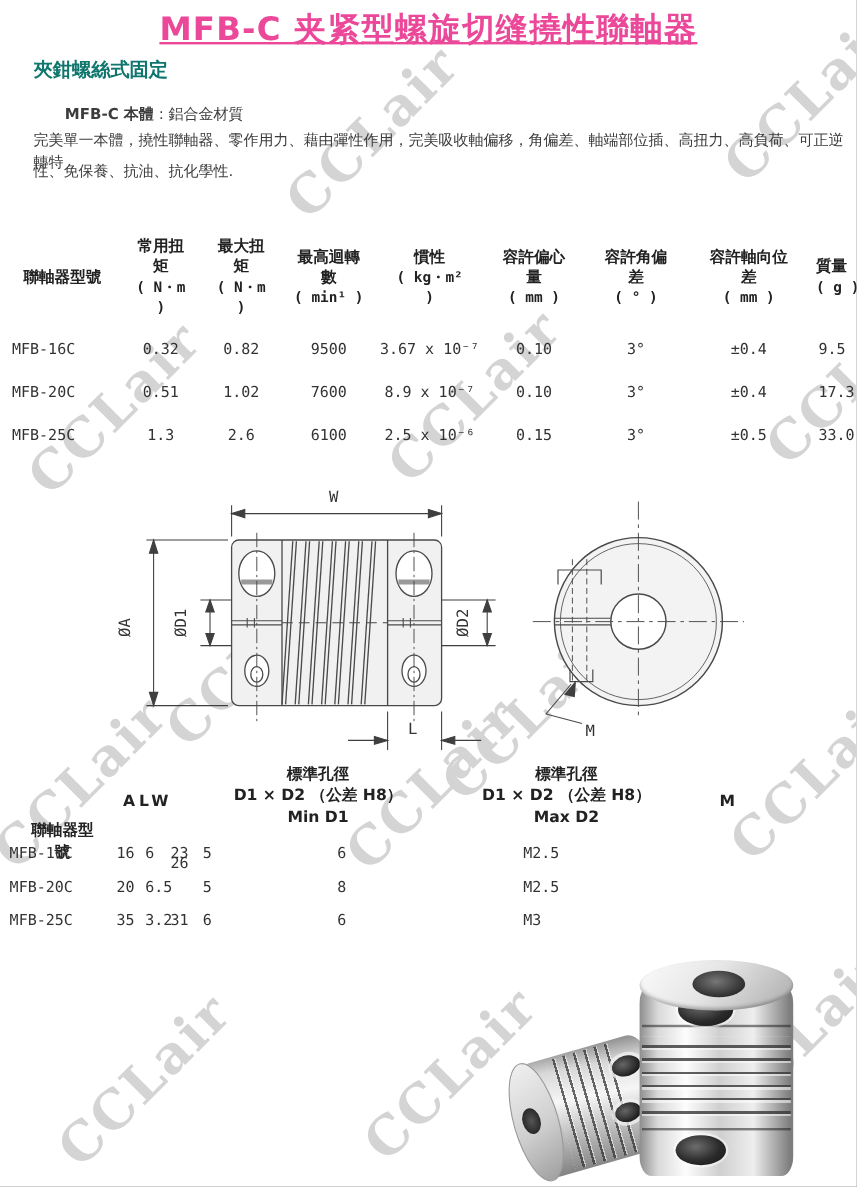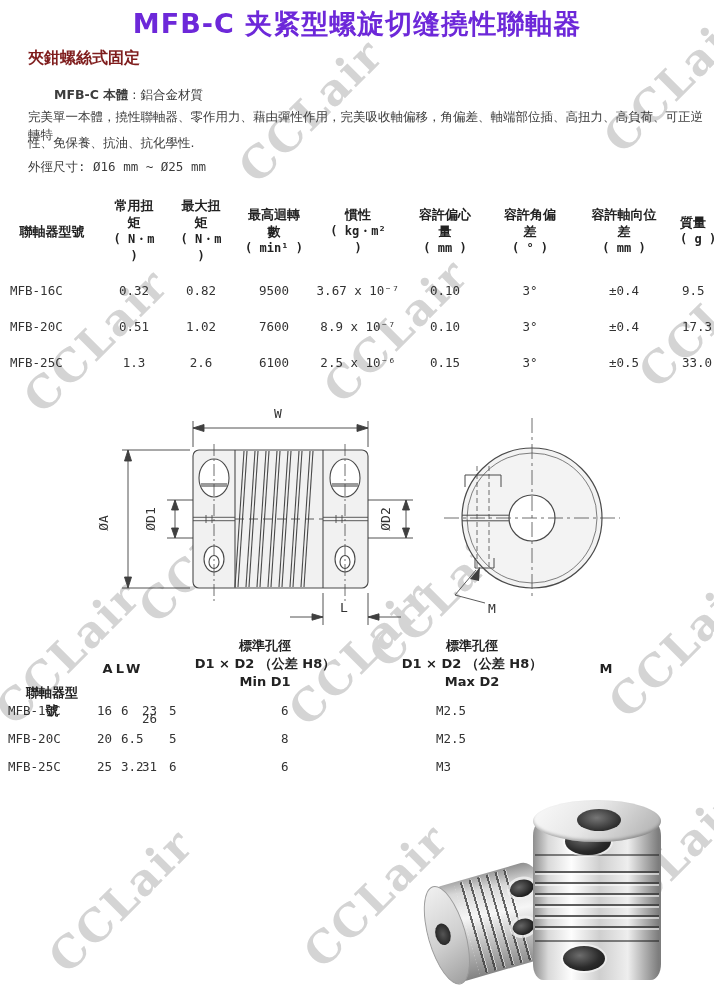--- a/index.html
+++ b/index.html
@@ -6,22 +6,22 @@
   .page{position:relative;width:714px;height:989px;background:#ffffff;overflow:hidden;
         font-family:"DejaVu Sans",sans-serif;color:#3c3c3c;}
   
   .wm-layer{position:absolute;inset:0;z-index:0;}
   .wm{position:absolute;display:inline-block;transform:rotate(-45deg);
       font-family:"DejaVu Serif",serif;font-weight:700;font-size:44px;
       color:#d4d4d4;letter-spacing:2px;white-space:nowrap;}
   .content{position:absolute;inset:0;z-index:1;}
   
   .title{position:absolute;top:6px;left:0;width:714px;margin:0;text-align:center;
-         font-size:27px;font-weight:bold;color:#6d28d9;letter-spacing:1px;}
-  .subhead{position:absolute;top:48px;left:28px;margin:0;font-size:16px;font-weight:bold;color:#7f1d1d;}
+         font-size:27px;font-weight:bold;color:#ec4899;letter-spacing:1px;text-decoration:underline;}
+  .subhead{position:absolute;top:48px;left:28px;margin:0;font-size:16px;font-weight:bold;color:#0f766e;}
   .pline{position:absolute;left:28px;margin:0;font-size:12.5px;line-height:18px;color:#3c3c3c;}
   .material{top:86px;margin-left:26px;}
   .desc1{top:108px;width:676px;}
   .desc2{top:134px;}
   .sizeline{top:158px;font-family:"DejaVu Sans Mono","DejaVu Sans",sans-serif;}
   .b{font-weight:bold;}
   
   .spec{position:absolute;left:4px;top:190px;width:756px;border-collapse:collapse;table-layout:fixed;}
   .spec th{vertical-align:middle;text-align:center;font-size:13px;font-weight:bold;color:#222;
            padding:2px 0;line-height:17px;}
@@ -95,21 +95,20 @@
   </div>
 
   <div class="content">
 
     <h1 class="title">MFB-C 夹紧型螺旋切缝撓性聯軸器</h1>
     <h2 class="subhead">夾鉗螺絲式固定</h2>
 
     <p class="pline material"><span class="b">MFB-C 本體</span><span> : 鋁合金材質</span></p>
     <p class="pline desc1">完美單一本體，撓性聯軸器、零作用力、藉由彈性作用，完美吸收軸偏移，角偏差、軸端部位插、高扭力、高負荷、可正逆轉特</p>
     <p class="pline desc2">性、免保養、抗油、抗化學性.</p>
-    <p class="pline sizeline">外徑尺寸: Ø16 mm ~ Ø25 mm</p>
 
     <table class="spec">
       <colgroup>
         <col style="width:96px">
           <col style="width:68px">
           <col style="width:66px">
         <col style="width:80px">
           <col style="width:88px">
           <col style="width:86px">
         <col style="width:84px">
@@ -332,21 +331,21 @@
 
       <div class="dt dtd" style="left:8px;top:731px">MFB-20C</div>
       <div class="dt dtd" style="left:97px;top:731px">20</div>
       <div class="dt dtd" style="left:121px;top:731px">6.5</div>
       <div class="dt dtd" style="left:142px;top:711px">26</div>
       <div class="dt dtd" style="left:169px;top:731px">5</div>
       <div class="dt dtd" style="left:281px;top:731px">8</div>
       <div class="dt dtd" style="left:436px;top:731px">M2.5</div>
 
       <div class="dt dtd" style="left:8px;top:759px">MFB-25C</div>
-      <div class="dt dtd" style="left:97px;top:759px">25</div>
+      <div class="dt dtd" style="left:97px;top:759px">35</div>
       <div class="dt dtd" style="left:121px;top:759px">3.2</div>
       <div class="dt dtd" style="left:142px;top:759px">31</div>
       <div class="dt dtd" style="left:169px;top:759px">6</div>
       <div class="dt dtd" style="left:281px;top:759px">6</div>
       <div class="dt dtd" style="left:436px;top:759px">M3</div>
     </div>
 
     <div class="photo">
       <div class="cp-small">
         <div class="cp-s-body"></div>

